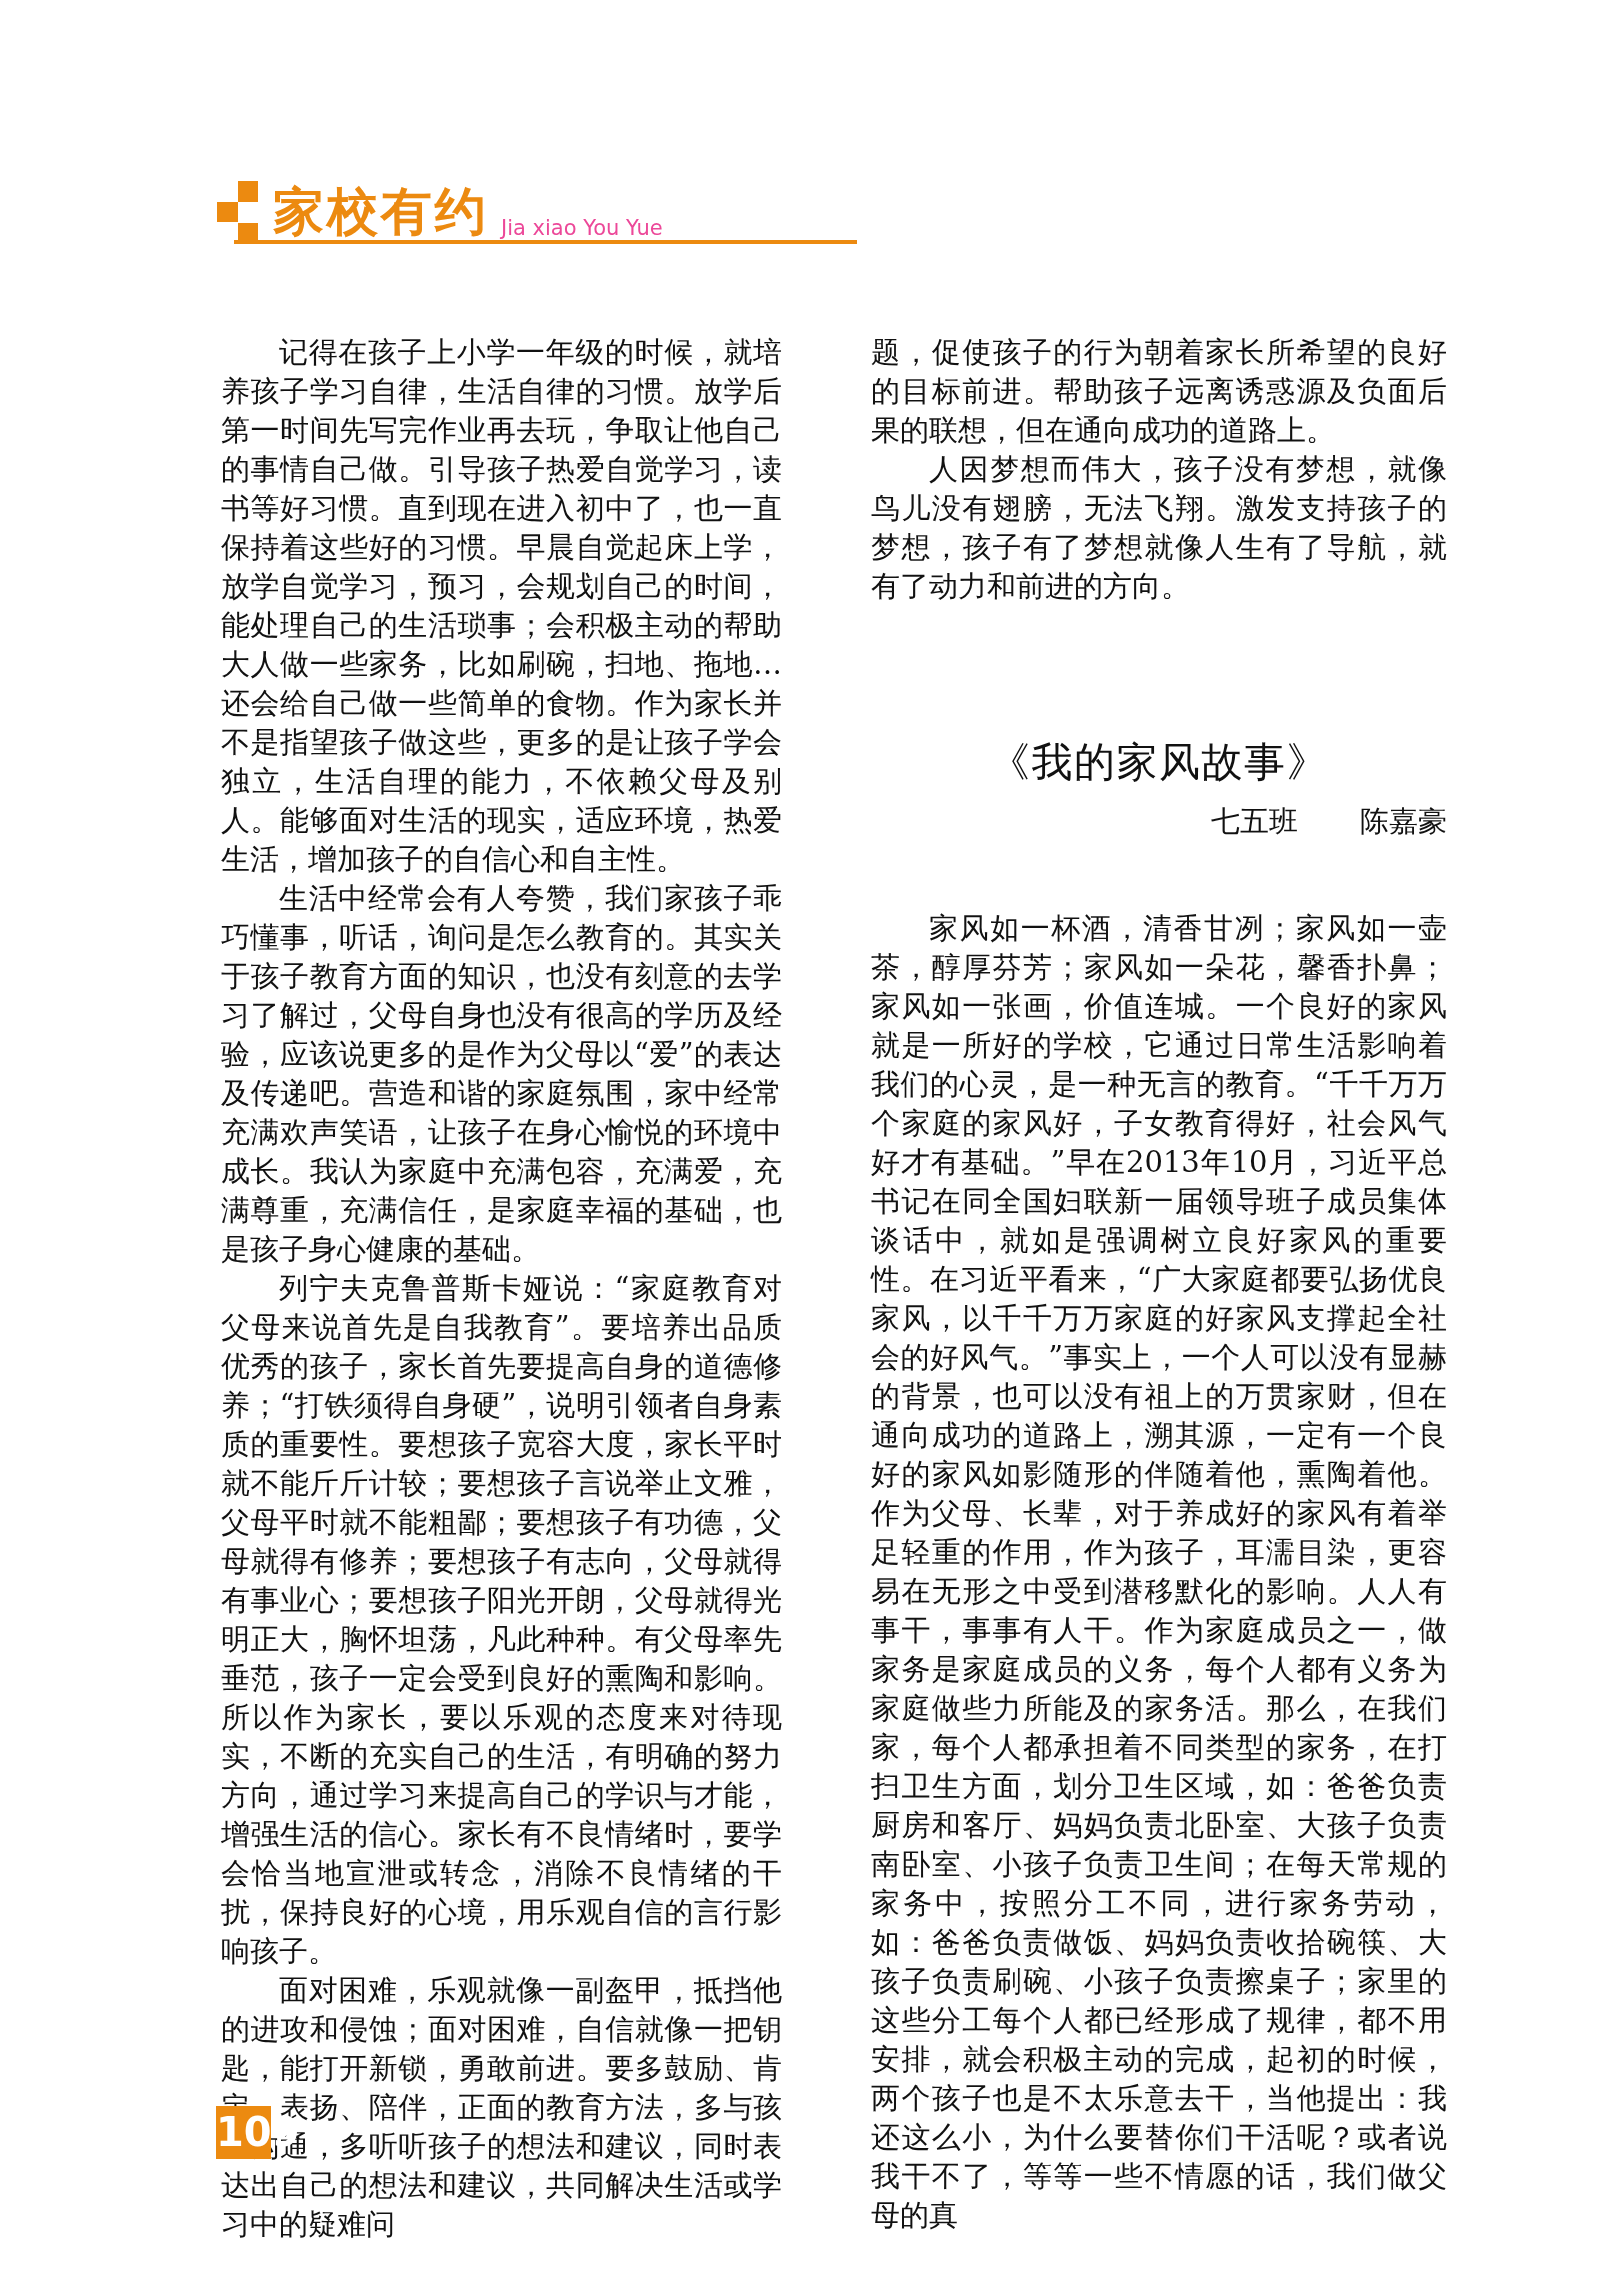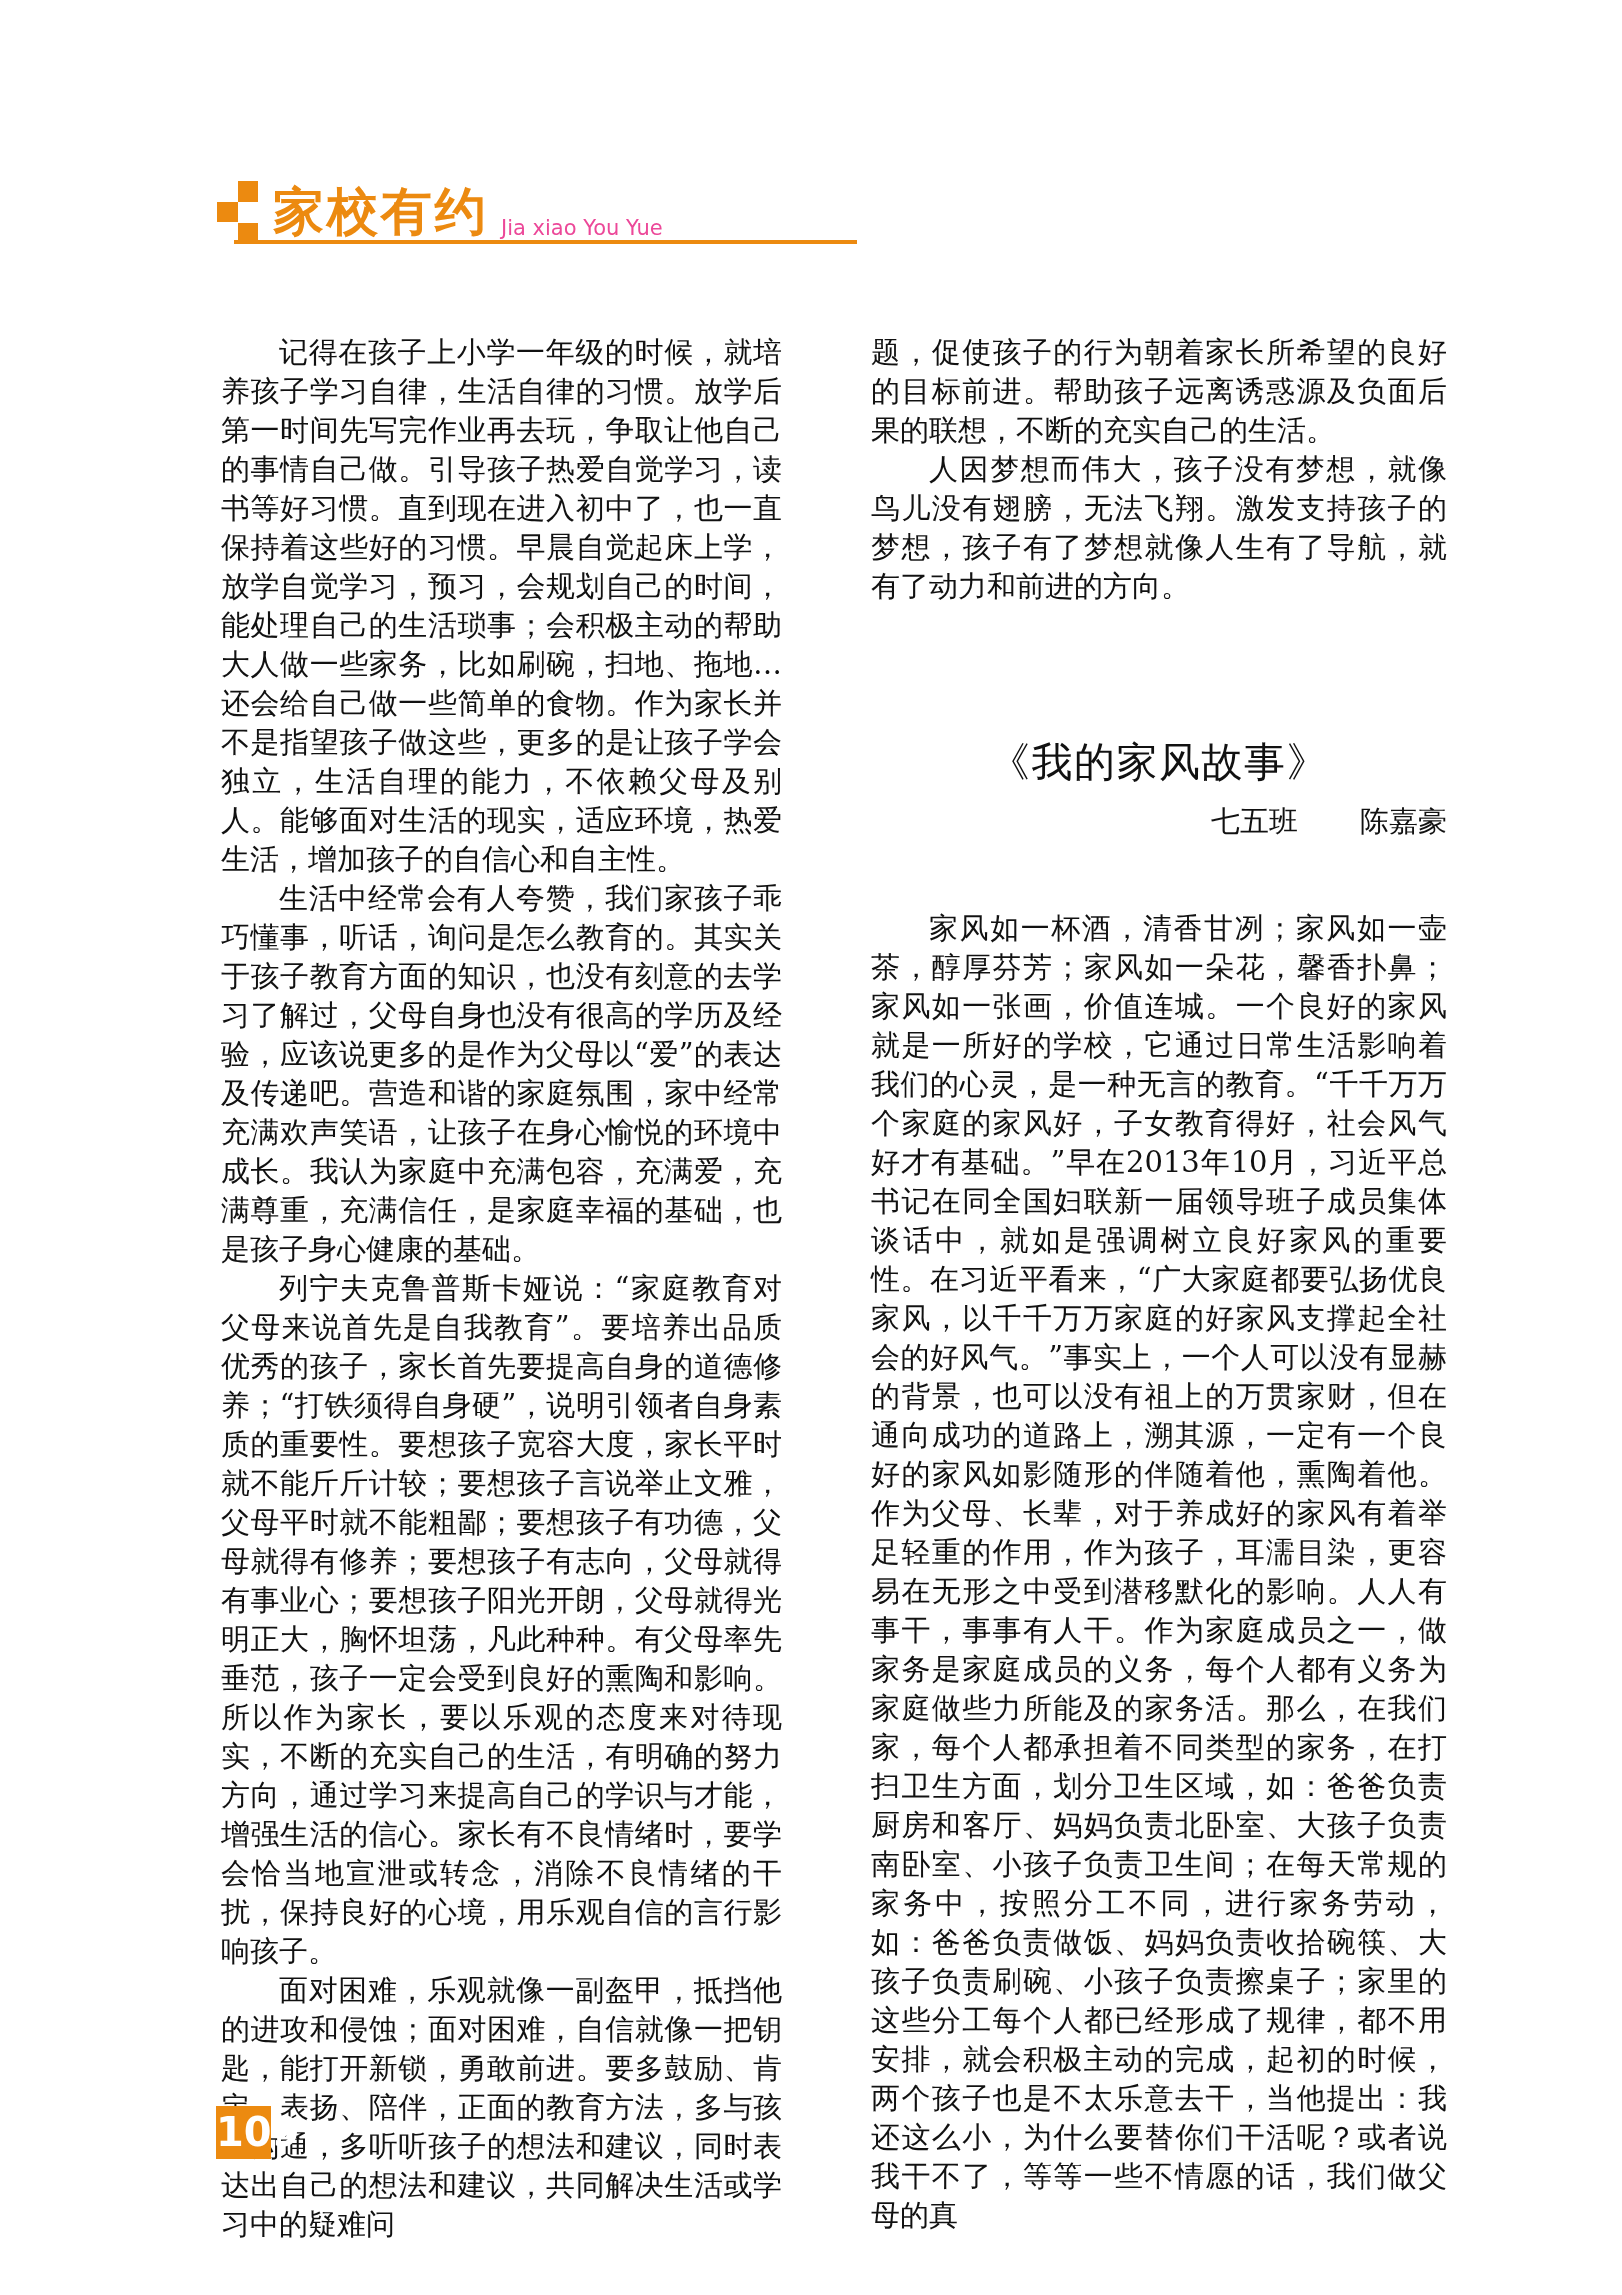--- a/index.html
+++ b/index.html
@@ -131,21 +131,21 @@
   </div>
 
   <div class="col col-left">
     <p class="para indent">记得在孩子上小学一年级的时候，就培养孩子学习自律，生活自律的习惯。放学后第一时间先写完作业再去玩，争取让他自己的事情自己做。引导孩子热爱自觉学习，读书等好习惯。直到现在进入初中了，也一直保持着这些好的习惯。早晨自觉起床上学，放学自觉学习，预习，会规划自己的时间，能处理自己的生活琐事；会积极主动的帮助大人做一些家务，比如刷碗，扫地、拖地…还会给自己做一些简单的食物。作为家长并不是指望孩子做这些，更多的是让孩子学会独立，生活自理的能力，不依赖父母及别人。能够面对生活的现实，适应环境，热爱生活，增加孩子的自信心和自主性。</p>
     <p class="para indent">生活中经常会有人夸赞，我们家孩子乖巧懂事，听话，询问是怎么教育的。其实关于孩子教育方面的知识，也没有刻意的去学习了解过，父母自身也没有很高的学历及经验，应该说更多的是作为父母以“爱”的表达及传递吧。营造和谐的家庭氛围，家中经常充满欢声笑语，让孩子在身心愉悦的环境中成长。我认为家庭中充满包容，充满爱，充满尊重，充满信任，是家庭幸福的基础，也是孩子身心健康的基础。</p>
     <p class="para indent">列宁夫克鲁普斯卡娅说：“家庭教育对父母来说首先是自我教育”。要培养出品质优秀的孩子，家长首先要提高自身的道德修养；“打铁须得自身硬”，说明引领者自身素质的重要性。要想孩子宽容大度，家长平时就不能斤斤计较；要想孩子言说举止文雅，父母平时就不能粗鄙；要想孩子有功德，父母就得有修养；要想孩子有志向，父母就得有事业心；要想孩子阳光开朗，父母就得光明正大，胸怀坦荡，凡此种种。有父母率先垂范，孩子一定会受到良好的熏陶和影响。所以作为家长，要以乐观的态度来对待现实，不断的充实自己的生活，有明确的努力方向，通过学习来提高自己的学识与才能，增强生活的信心。家长有不良情绪时，要学会恰当地宣泄或转念，消除不良情绪的干扰，保持良好的心境，用乐观自信的言行影响孩子。</p>
     <p class="para indent">面对困难，乐观就像一副盔甲，抵挡他的进攻和侵蚀；面对困难，自信就像一把钥匙，能打开新锁，勇敢前进。要多鼓励、肯定、表扬、陪伴，正面的教育方法，多与孩子沟通，多听听孩子的想法和建议，同时表达出自己的想法和建议，共同解决生活或学习中的疑难问</p>
   </div>
 
   <div class="col col-right">
-    <p class="para no-indent">题，促使孩子的行为朝着家长所希望的良好的目标前进。帮助孩子远离诱惑源及负面后果的联想，不断的充实自己的生活。</p>
+    <p class="para no-indent">题，促使孩子的行为朝着家长所希望的良好的目标前进。帮助孩子远离诱惑源及负面后果的联想，但在通向成功的道路上。</p>
     <p class="para indent">人因梦想而伟大，孩子没有梦想，就像鸟儿没有翅膀，无法飞翔。激发支持孩子的梦想，孩子有了梦想就像人生有了导航，就有了动力和前进的方向。</p>
 
     <h2 class="article-title">《我的家风故事》</h2>
 
     <div class="byline">
       <span>七五班</span><span class="byline-gap"></span><span>陈嘉豪</span>
     </div>
 
     <p class="para indent body-start">家风如一杯酒，清香甘冽；家风如一壶茶，醇厚芬芳；家风如一朵花，馨香扑鼻；家风如一张画，价值连城。一个良好的家风就是一所好的学校，它通过日常生活影响着我们的心灵，是一种无言的教育。“千千万万个家庭的家风好，子女教育得好，社会风气好才有基础。”早在2013年10月，习近平总书记在同全国妇联新一届领导班子成员集体谈话中，就如是强调树立良好家风的重要性。在习近平看来，“广大家庭都要弘扬优良家风，以千千万万家庭的好家风支撑起全社会的好风气。”事实上，一个人可以没有显赫的背景，也可以没有祖上的万贯家财，但在通向成功的道路上，溯其源，一定有一个良好的家风如影随形的伴随着他，熏陶着他。作为父母、长辈，对于养成好的家风有着举足轻重的作用，作为孩子，耳濡目染，更容易在无形之中受到潜移默化的影响。人人有事干，事事有人干。作为家庭成员之一，做家务是家庭成员的义务，每个人都有义务为家庭做些力所能及的家务活。那么，在我们家，每个人都承担着不同类型的家务，在打扫卫生方面，划分卫生区域，如：爸爸负责厨房和客厅、妈妈负责北卧室、大孩子负责南卧室、小孩子负责卫生间；在每天常规的家务中，按照分工不同，进行家务劳动，如：爸爸负责做饭、妈妈负责收拾碗筷、大孩子负责刷碗、小孩子负责擦桌子；家里的这些分工每个人都已经形成了规律，都不用安排，就会积极主动的完成，起初的时候，两个孩子也是不太乐意去干，当他提出：我还这么小，为什么要替你们干活呢？或者说我干不了，等等一些不情愿的话，我们做父母的真</p>
   </div>

